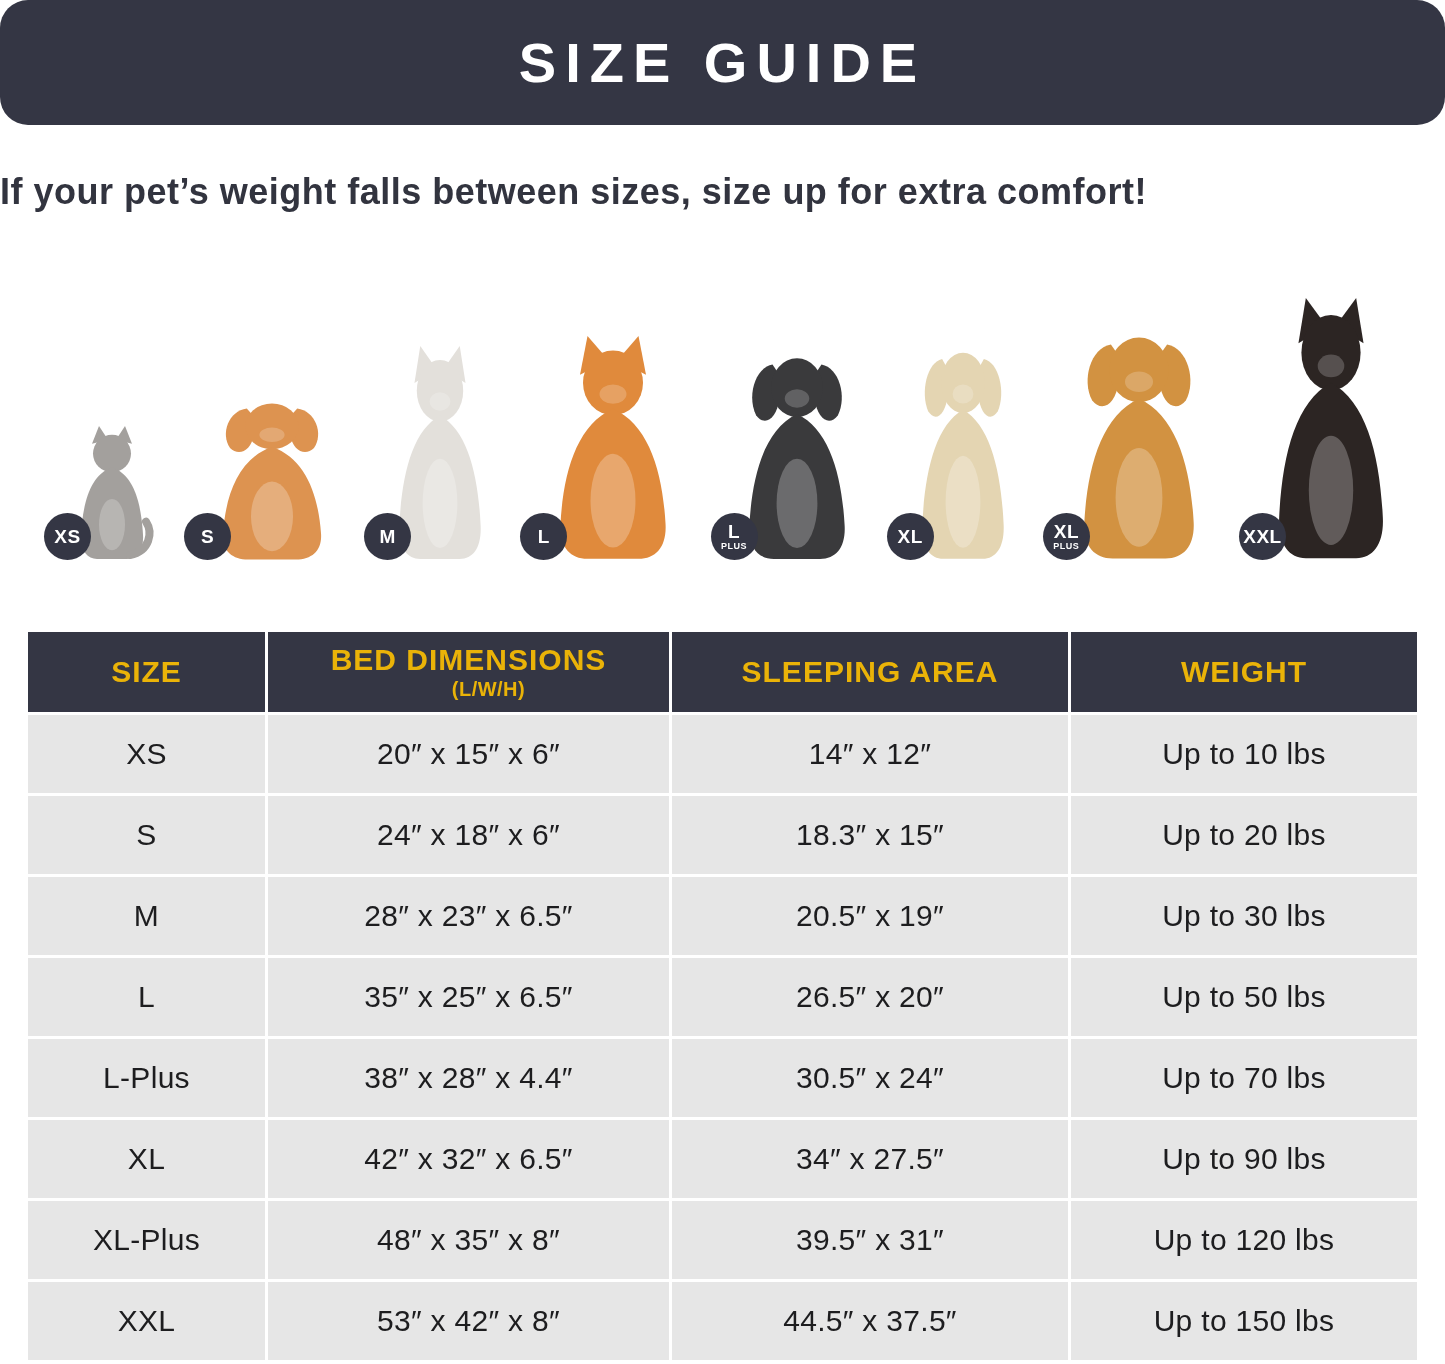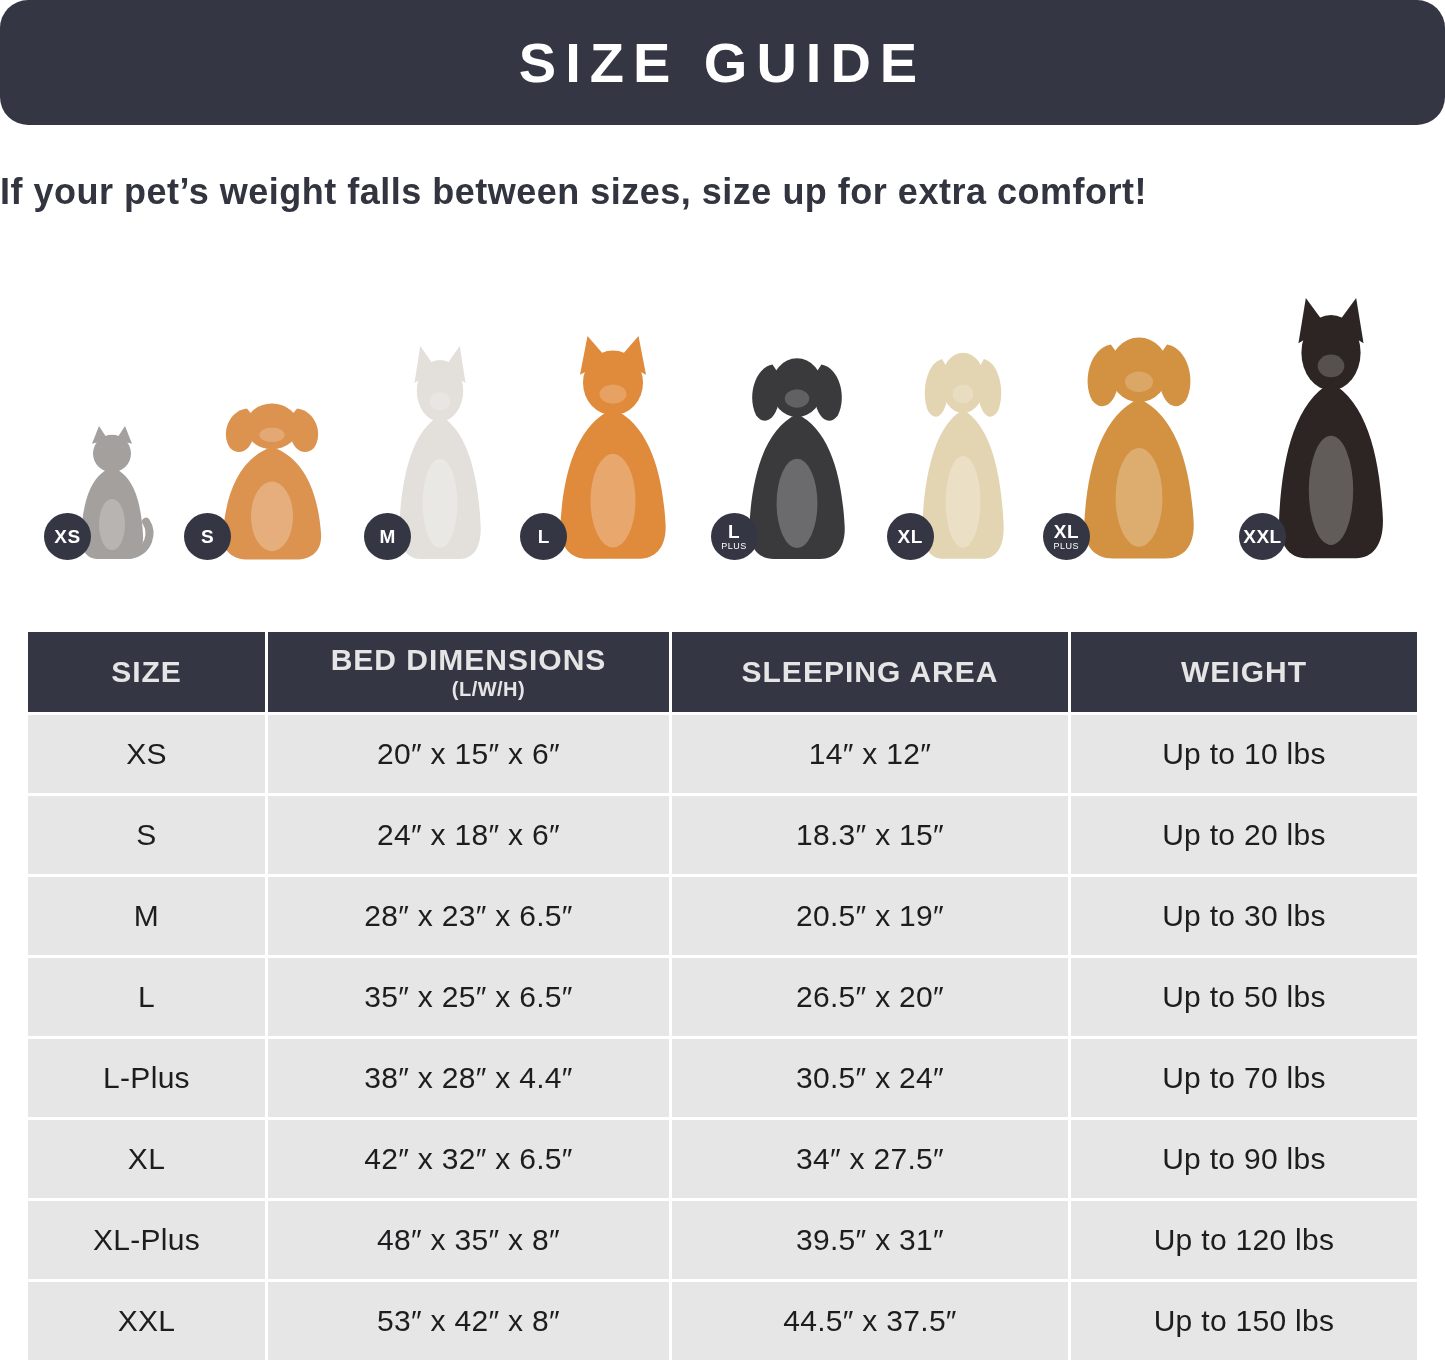--- a/index.html
+++ b/index.html
@@ -46,32 +46,32 @@
   .pet-6{width:156px;height:238px;}
   .pet-7{width:148px;height:264px;}
   .badge{
     position:absolute;left:-18px;bottom:2px;
     width:47px;height:47px;border-radius:50%;
     background:var(--dark);color:var(--badge-text);
     display:flex;flex-direction:column;align-items:center;justify-content:center;
     line-height:1;z-index:2;
   }
   .badge-main{font-size:19px;font-weight:bold;letter-spacing:0.5px;}
-  .badge-sub{font-size:9px;font-weight:normal;margin-top:1px;letter-spacing:0.5px;}
+  .badge-sub{font-size:9px;font-weight:bold;margin-top:1px;letter-spacing:0.5px;}
   .badge-sub:empty{display:none;}
   
   .size-table{
     margin:66px 28px 0 28px;width:1389px;
     display:grid;
     grid-template-columns:237px 401px 396px 346px;
     grid-template-rows:80px repeat(8,78px);
     gap:3px;background:#ffffff;
   }
   .th{
-    background:var(--dark);color:#e5e5e5;
+    background:var(--dark);color:#eab308;
     display:flex;flex-direction:column;align-items:center;justify-content:center;
     font-weight:bold;font-size:30px;letter-spacing:1px;
   }
   .th-sub{font-size:20px;font-weight:bold;margin-top:1px;letter-spacing:0.5px;margin-left:40px;}
   .td{
     background:var(--row);color:var(--cell-text);
     display:flex;align-items:center;justify-content:center;
     font-size:30px;letter-spacing:0.3px;
   }
 </style>

